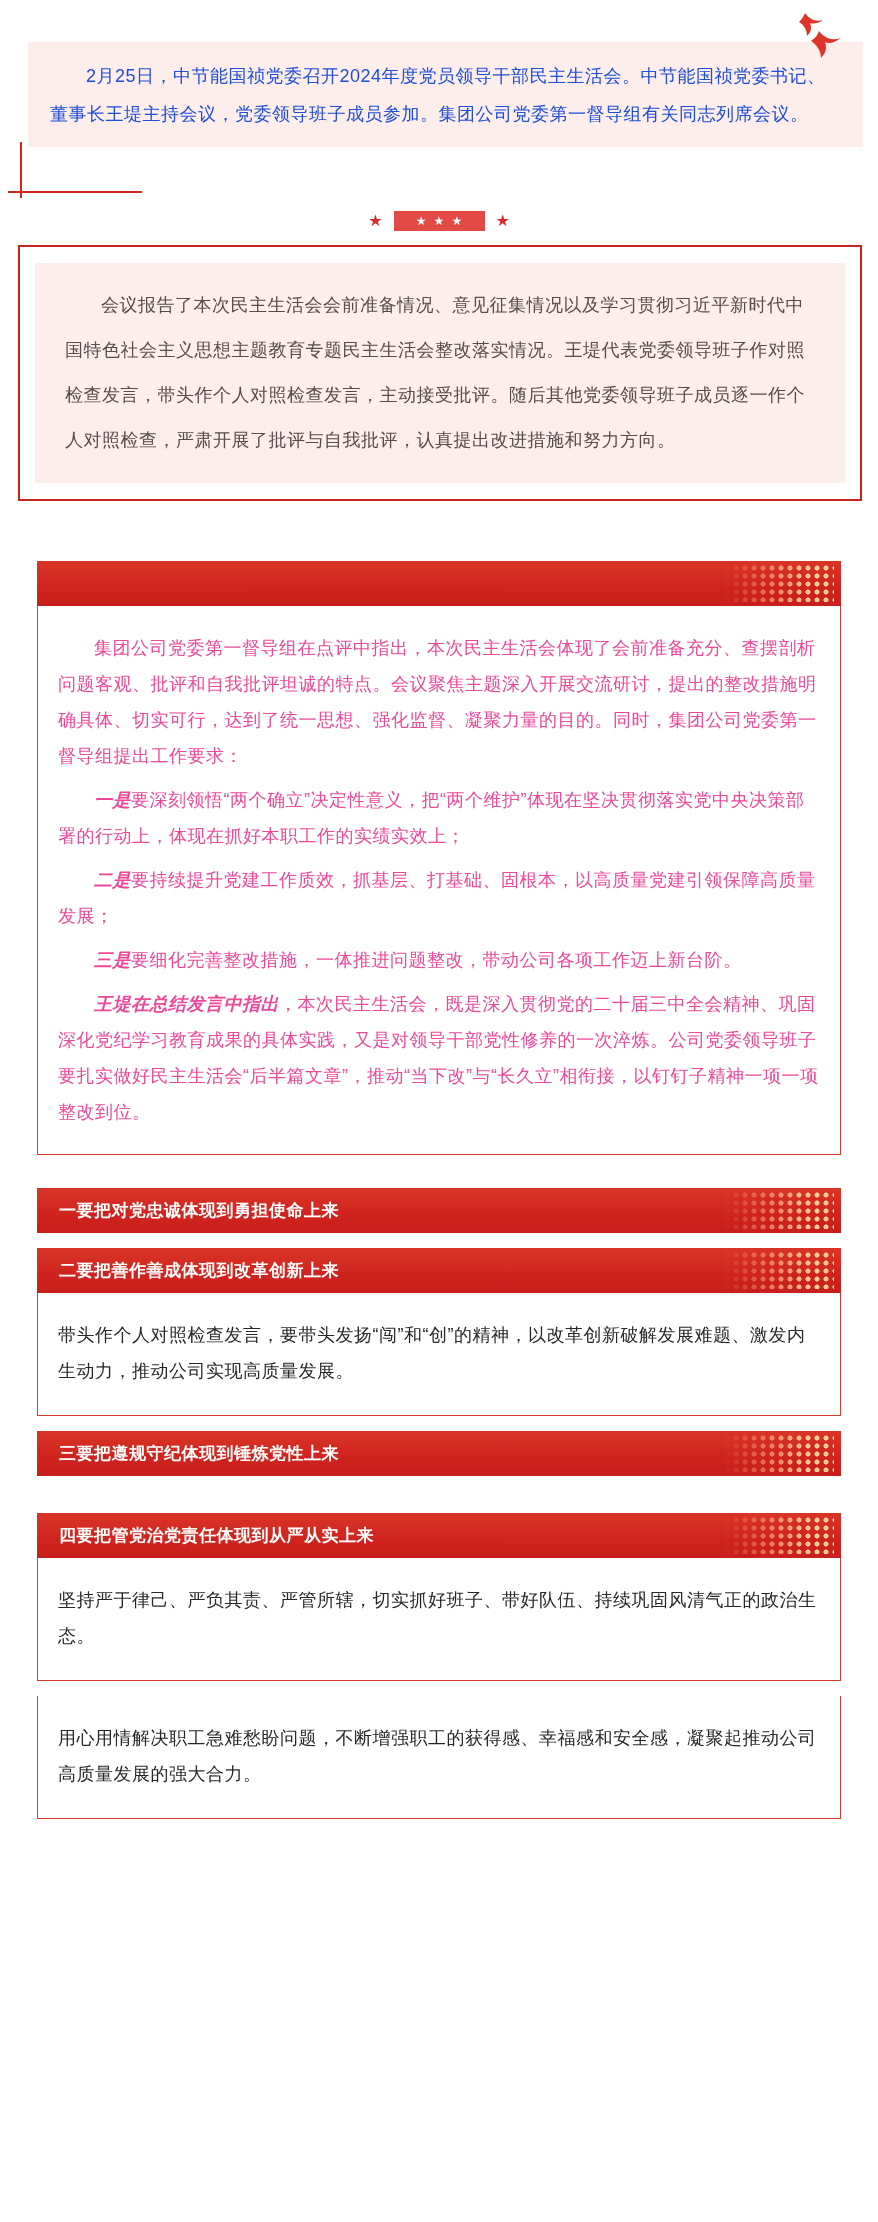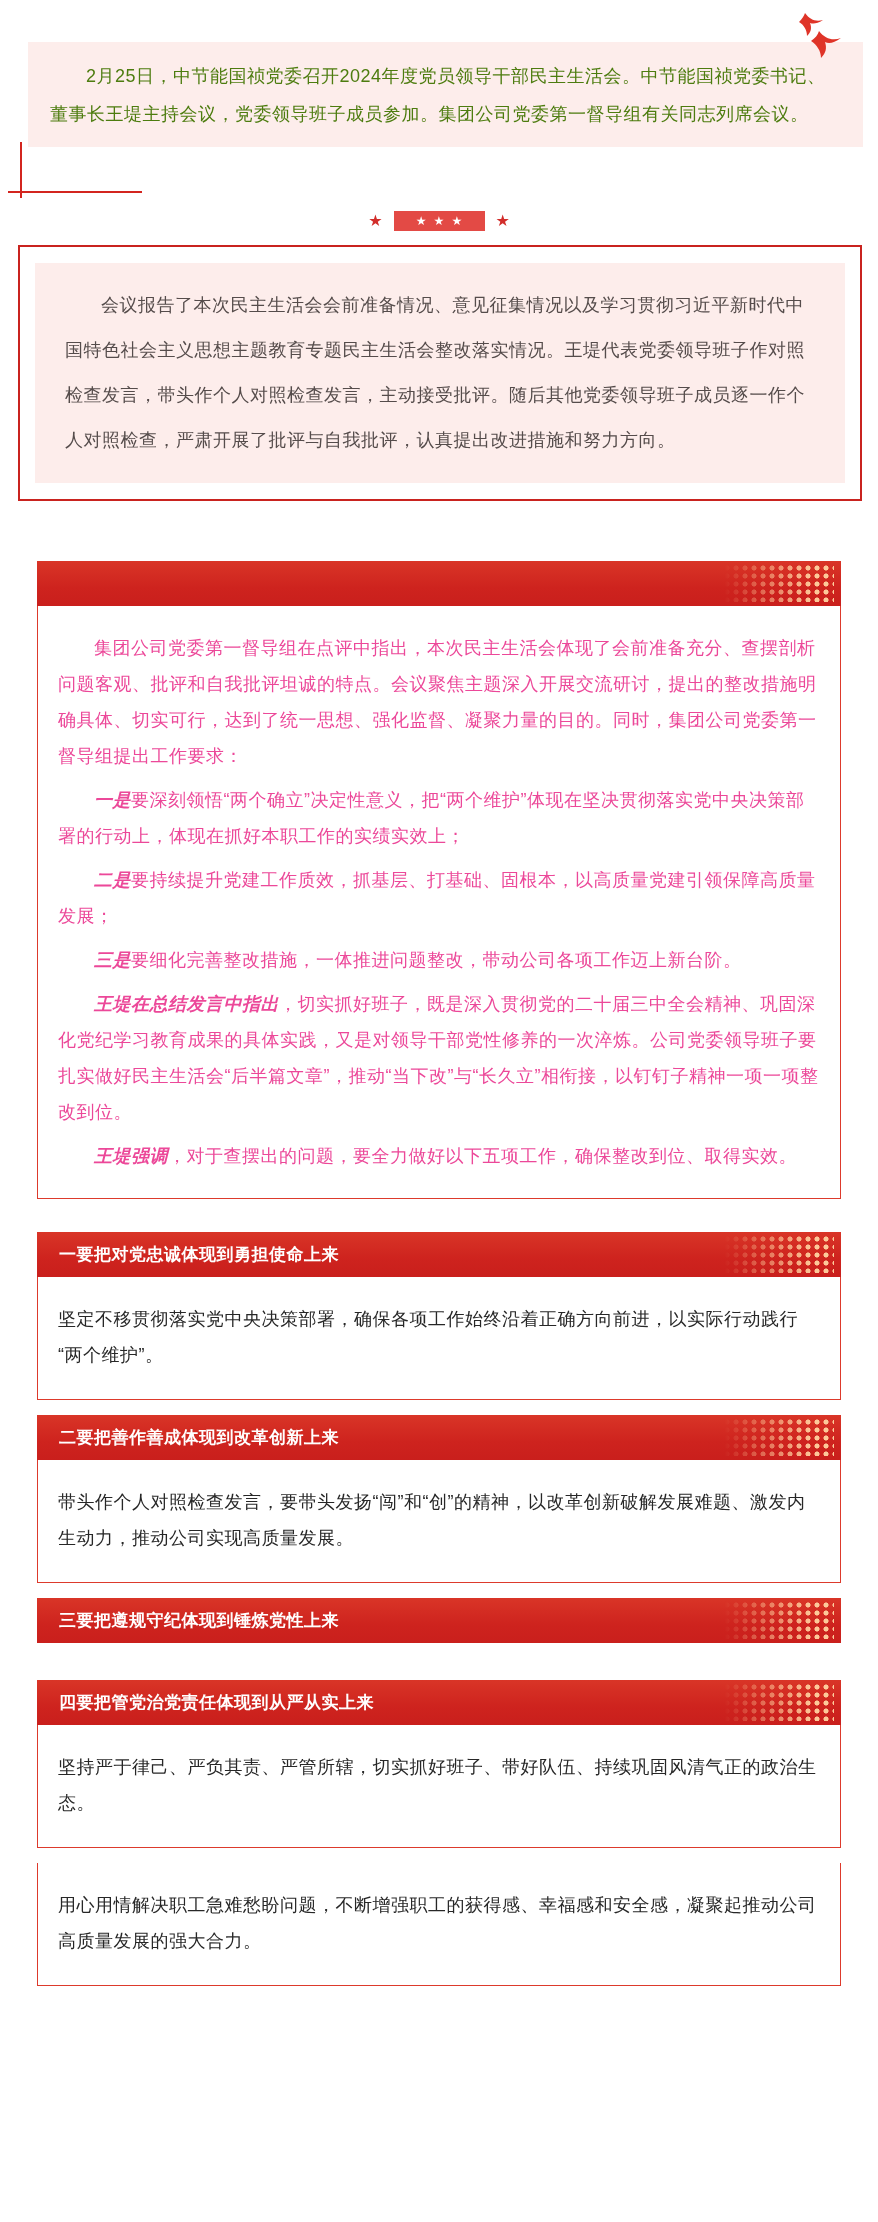--- a/index.html
+++ b/index.html
@@ -5,21 +5,21 @@
   html,body { margin:0; padding:0; background:#ffffff; }
   body {
     width:878px; min-height:2222px; position:relative;
     font-family:"Liberation Sans","DejaVu Sans",sans-serif;
     -webkit-font-smoothing:antialiased;
   }
   
   .intro-wrap { position:relative; margin:42px 15px 0 28px; }
   .intro-box {
     background:#fdedeb; padding:15px 22px 14px 22px;
-    font-size:18px; line-height:38px; color:#4d7c0f;
+    font-size:18px; line-height:38px; color:#1d4ed8;
     text-indent:2em; letter-spacing:.5px;
   }
   .birds { position:absolute; top:-31px; right:18px; width:62px; height:52px; }
   .corner-vline { position:absolute; left:-8px; top:100px; width:2px; height:56px; background:#d3251f; }
   .corner-hline { position:absolute; left:-20px; top:149px; width:134px; height:2px; background:#d3251f; }
 
   
   .divider { margin-top:64px; display:flex; justify-content:center; align-items:center; gap:11px; }
   .side-star { color:#d22d2a; font-size:16px; line-height:1; }
   .star-box {
@@ -96,31 +96,29 @@
 
 <div class="main-box">
   <div class="band">
     <span class="dots"></span>
   </div>
   <div class="main-content">
     <p><b class="lead"></b><span>集团公司党委第一督导组在点评中指出，本次民主生活会体现了会前准备充分、查摆剖析问题客观、批评和自我批评坦诚的特点。会议聚焦主题深入开展交流研讨，提出的整改措施明确具体、切实可行，达到了统一思想、强化监督、凝聚力量的目的。同时，集团公司党委第一督导组提出工作要求：</span></p>
     <p><b class="lead">一是</b><span>要深刻领悟“两个确立”决定性意义，把“两个维护”体现在坚决贯彻落实党中央决策部署的行动上，体现在抓好本职工作的实绩实效上；</span></p>
     <p><b class="lead">二是</b><span>要持续提升党建工作质效，抓基层、打基础、固根本，以高质量党建引领保障高质量发展；</span></p>
     <p><b class="lead">三是</b><span>要细化完善整改措施，一体推进问题整改，带动公司各项工作迈上新台阶。</span></p>
-    <p><b class="lead">王堤在总结发言中指出</b><span>，切实抓好班子，既是深入贯彻党的二十届三中全会精神、巩固深化党纪学习教育成果的具体实践，又是对领导干部党性修养的一次淬炼。公司党委领导班子要扎实做好民主生活会“后半篇文章”，推动“当下改”与“长久立”相衔接，以钉钉子精神一项一项整改到位。</span></p>
-    <p><b class="lead">王堤强调</b><span>，对于查摆出的问题，要全力做好以下五项工作，确保整改到位、取得实效。</span></p>
+    <p><b class="lead">王堤在总结发言中指出</b><span>，本次民主生活会，既是深入贯彻党的二十届三中全会精神、巩固深化党纪学习教育成果的具体实践，又是对领导干部党性修养的一次淬炼。公司党委领导班子要扎实做好民主生活会“后半篇文章”，推动“当下改”与“长久立”相衔接，以钉钉子精神一项一项整改到位。</span></p>
   </div>
 </div>
 
 <div class="section first">
   <div class="band">
     <span class="band-title">一要把对党忠诚体现到勇担使命上来</span>
     <span class="dots"></span>
   </div>
-  <div class="section-content">坚定不移贯彻落实党中央决策部署，确保各项工作始终沿着正确方向前进，以实际行动践行“两个维护”。</div>
 </div>
 
 <div class="section">
   <div class="band">
     <span class="band-title">二要把善作善成体现到改革创新上来</span>
     <span class="dots"></span>
   </div>
   <div class="section-content">带头作个人对照检查发言，要带头发扬“闯”和“创”的精神，以改革创新破解发展难题、激发内生动力，推动公司实现高质量发展。</div>
 </div>
 

